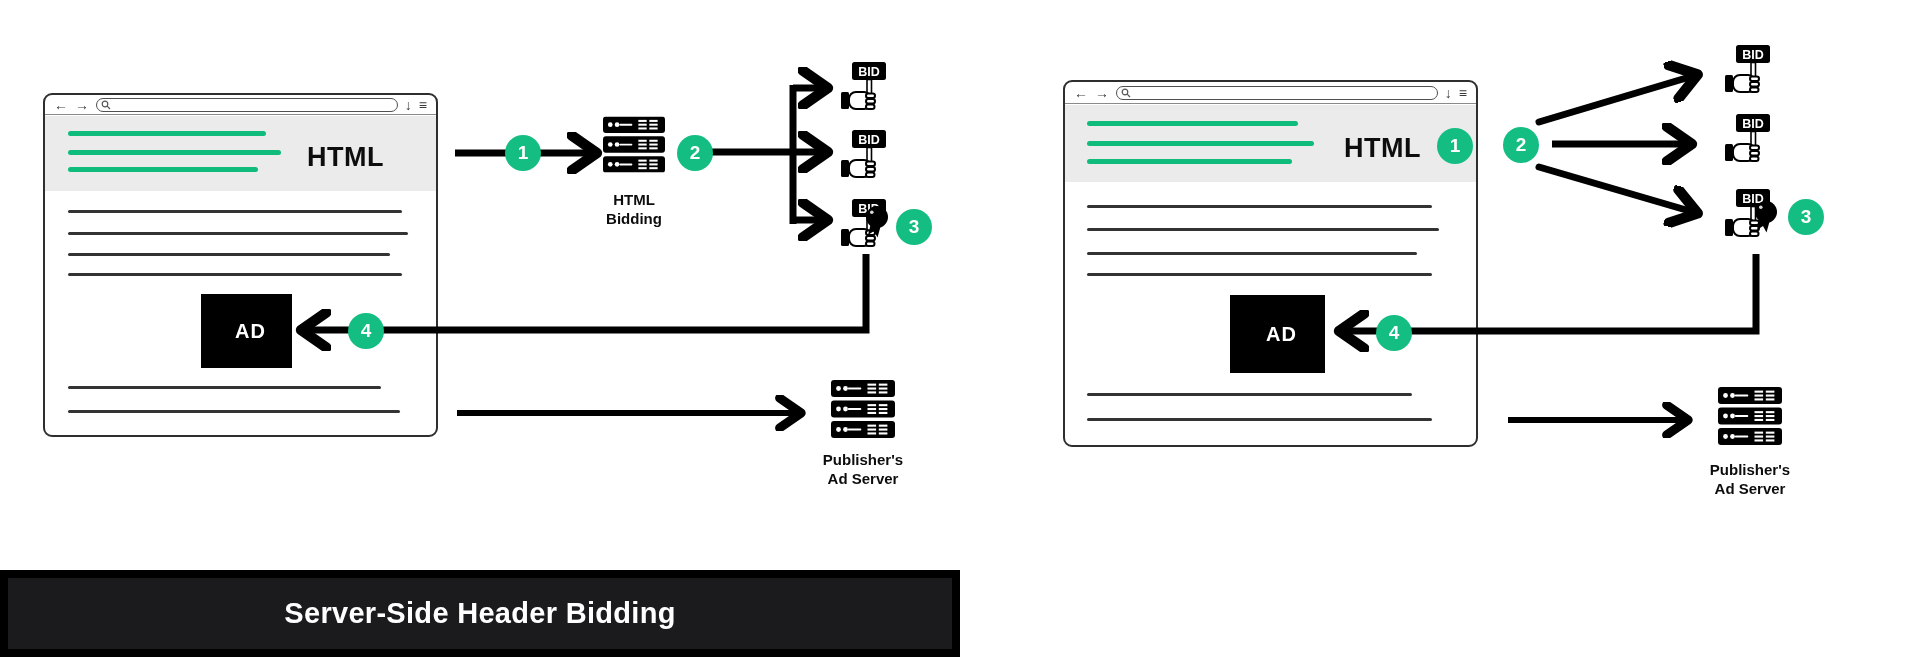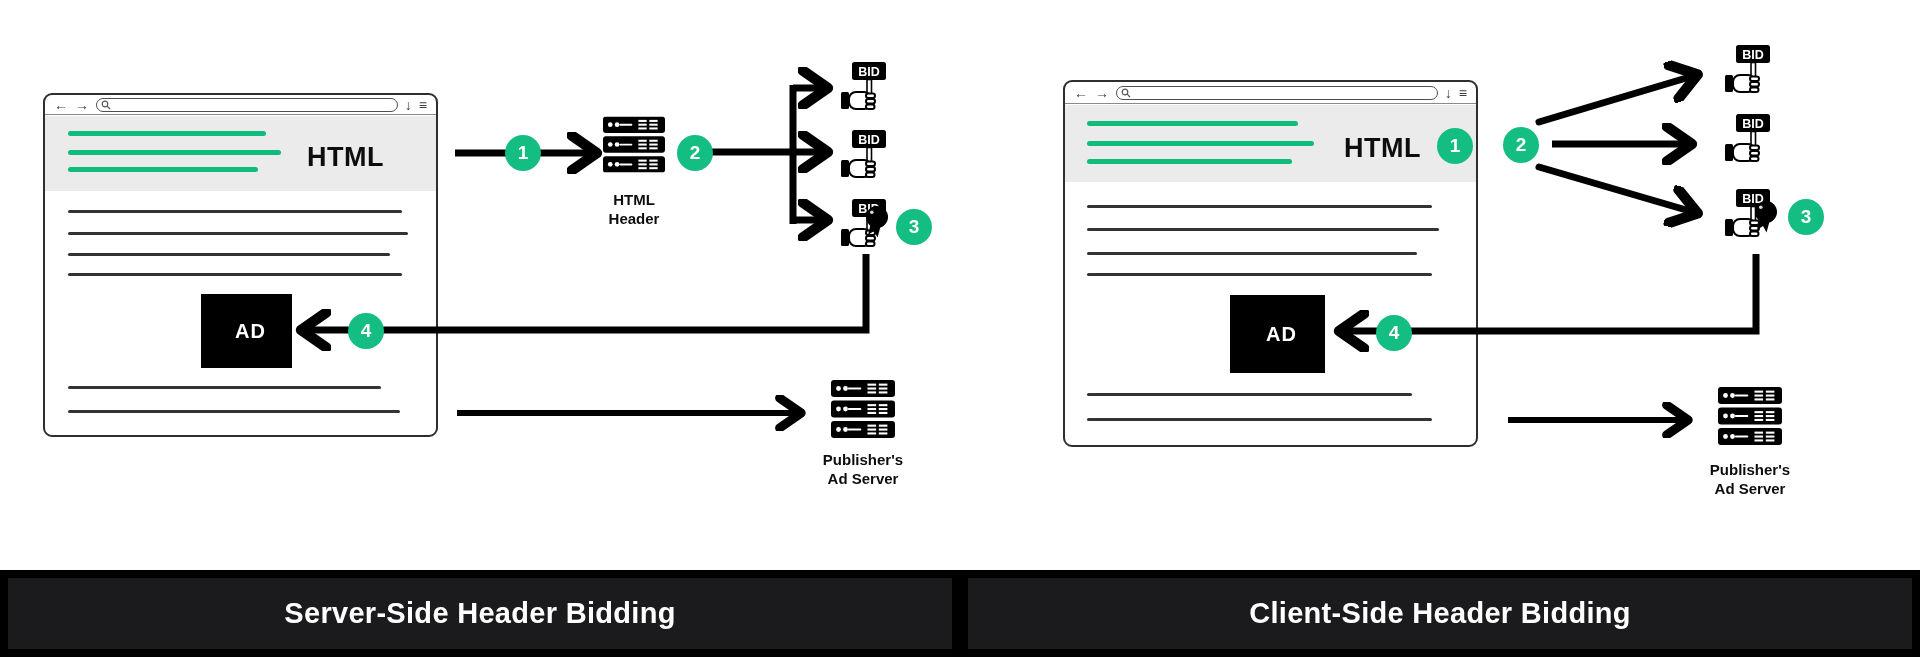--- a/index.html
+++ b/index.html
@@ -141,21 +141,21 @@
     <div class="ad" style="left:156px;top:199px;width:83px;height:74px;">AD</div>
     <div class="dline" style="left:23px;top:291px;width:313px;"></div>
     <div class="dline" style="left:23px;top:315px;width:332px;"></div>
   </div>
 
   <svg class="srv" style="left:603px;top:116px;" width="62" height="57" viewBox="0 0 64 58">
       <use href="#srv-icon"></use>
     </svg>
   <div class="icon-label" style="left:569px;top:190px;">
     <div>HTML</div>
-      <div>Header</div>
+      <div>Bidding</div>
   </div>
 
   <svg class="bid" style="left:841px;top:61px;" width="46" height="50" viewBox="0 0 46 50">
     <use href="#fist"></use>
       <rect x="11" y="1" width="34" height="18" rx="2.5" fill="#000"></rect>
     <text x="28" y="14.5" fill="#fff" font-size="12.5" font-weight="700" text-anchor="middle">BID</text>
   </svg>
   <svg class="bid" style="left:841px;top:129px;" width="46" height="50" viewBox="0 0 46 50">
     <use href="#fist"></use>
       <rect x="11" y="1" width="34" height="18" rx="2.5" fill="#000"></rect>
@@ -260,15 +260,14 @@
     <path d="M1539,122 L1693,76" marker-end="url(#arw)" stroke-linecap="round"></path>
     <path d="M1552,144 H1687" marker-end="url(#arw)"></path>
     <path d="M1539,167 L1693,212" marker-end="url(#arw)" stroke-linecap="round"></path>
 
     <path d="M1756,254 L1756,331 L1344,331" marker-end="url(#arw)"></path>
 
     <path class="thin" d="M1508,420 H1684" marker-end="url(#arw)"></path>
   </svg>
 
   <div class="bar" style="left:0;">Server-Side Header Bidding</div>
-  <div class="bar" style="left:960px;">Client-Side Header Bidding</div>
 
 </div>
 
 </body></html>

